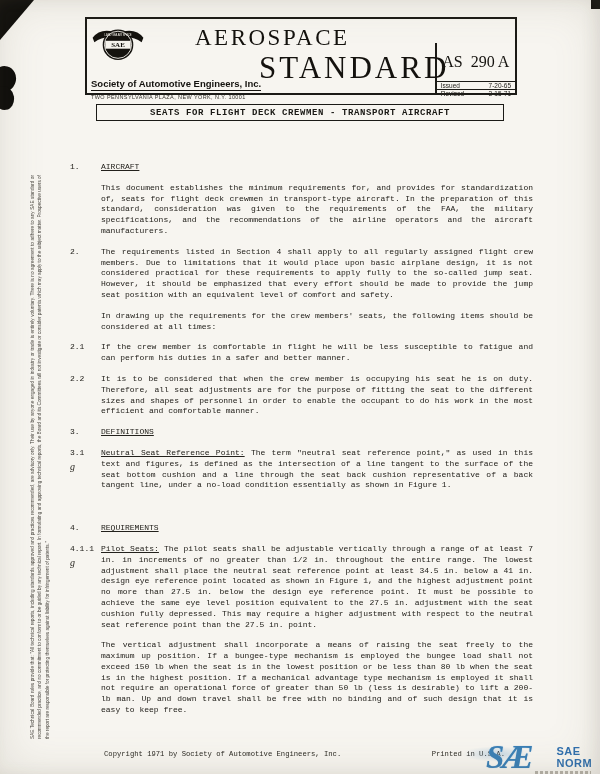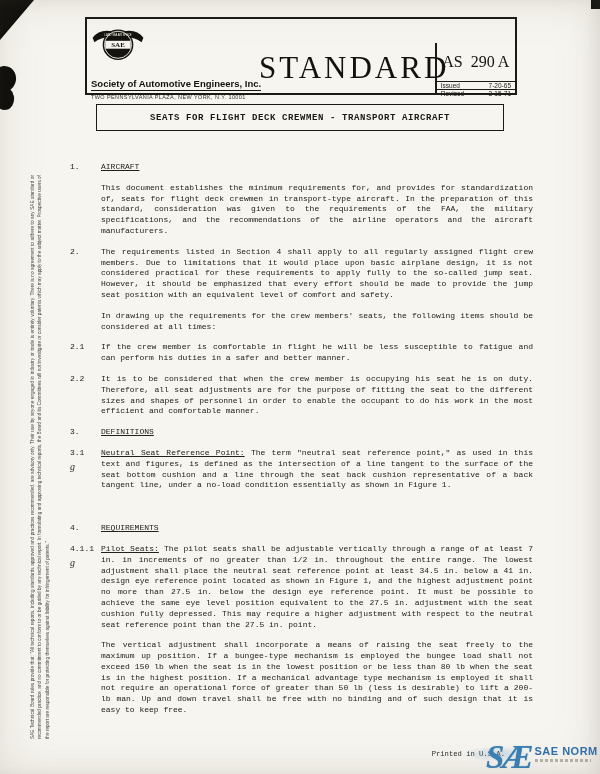--- a/index.html
+++ b/index.html
@@ -49,21 +49,21 @@
     letter-spacing:.4px; color:#34312b; margin-top:2px; }
   .header-right { width:81px; border-left:2px solid #1b1a16; display:flex; flex-direction:column;margin-top:24px; }
   .doc-number { flex:0 0 38px; display:flex; align-items:center; justify-content:center;
     font-family:"Liberation Serif", serif; font-size:16px; color:#14120e; white-space:pre; }
   .meta-row { flex:1; border-top:1.5px solid #1b1a16; display:flex;
     align-items:center; justify-content:space-between; padding:0 4px;
     font-family:"Liberation Sans", sans-serif; font-size:6.5px; color:#24221d; }
 
   
   .title-box {
-    position:absolute; left:96px; top:104px; width:408px; height:27px;
+    position:absolute; left:96px; top:104px; width:408px; height:17px;
     border:1.5px solid #1b1a16; display:flex; align-items:center; justify-content:center;
     font-weight:bold; font-size:9px; letter-spacing:.6px; color:#1b1a16;
   }
 
   
   .doc-body { position:absolute; left:70px; top:162px; width:463px;
     font-size:8px; line-height:1.35; color:#23211c; }
   .section { display:flex; }
   .sec-num { width:31px; flex-shrink:0; }
   .sec-content { flex:1; text-align:justify; }
@@ -81,39 +81,40 @@
   
   .wm-smudge { position:absolute; left:462px; top:746px; width:70px; height:16px;
     background:radial-gradient(ellipse at center, rgba(92,150,200,.30), rgba(92,150,200,0) 70%);
     pointer-events:none; }
   .watermark { position:absolute; left:486px; top:741px; display:flex; gap:3px; }
   .wm-glyph { font-family:"Liberation Serif", serif; font-style:italic; font-weight:bold;
     font-size:33px; line-height:1; letter-spacing:-2px; color:#3a7fb5;
     text-shadow:0 0 1px #8ebbdd; }
   .wm-right { display:flex; flex-direction:column; padding-top:4px; }
   .wm-label { font-family:"Liberation Sans", sans-serif; font-weight:bold;
-    font-size:11px; color:#2f6fae; letter-spacing:.5px; line-height:1.1; }
+    font-size:11px; color:#2f6fae; letter-spacing:.5px; line-height:1.1;margin-left:22px; }
   .wm-bar { margin-top:2px; width:56px; height:3px;
     background:repeating-linear-gradient(90deg,#b7b3aa 0 3px, transparent 3px 5px); }
 </style>
 </head>
 <body>
 
 <div class="page">
 
   <div class="corner-ink"></div>
   <div class="blob b1"></div>
   <div class="blob b2"></div>
   <div class="tr-mark"></div>
 
   <div class="margin-note">SAE Technical Board rules provide that: "All technical reports, including standards approved and practices recommended, are advisory only. Their use by anyone engaged in industry or trade is entirely voluntary. There is no agreement to adhere to any SAE standard or recommended practice, and no commitment to conform to or be guided by any technical report. In formulating and approving technical reports, the Board and its Committees will not investigate or consider patents which may apply to the subject matter. Prospective users of the report are responsible for protecting themselves against liability for infringement of patents."</div>
 
   <div class="header">
     <div class="header-left">
       <div class="doc-type">
+        <div class="line1">AEROSPACE</div>
         <div class="line2">STANDARD</div>
       </div>
       <div class="logo">
         <svg viewBox="0 0 64 50" width="56" height="44" aria-hidden="true">
           <path d="M3 19 Q11 8 27 12 L28 19 Q15 17 5 24 Z" fill="#15130f"></path>
           <path d="M61 19 Q53 8 37 12 L36 19 Q49 17 59 24 Z" fill="#15130f"></path>
           <circle cx="32" cy="27" r="17.5" fill="#15130f"></circle>
           <circle cx="32" cy="27" r="15.5" fill="none" stroke="#f6f4ee" stroke-width="1"></circle>
           <text x="32" y="17.5" text-anchor="middle" font-size="3" fill="#f6f4ee" font-family="Liberation Sans, sans-serif">LAND SEA AIR SPACE</text>
           <rect x="17.5" y="22.5" width="29" height="9" fill="#f6f4ee"></rect>
@@ -190,20 +191,21 @@
           <div class="sec-num">4.1.1<div class="rev-mark">g</div></div>
           <div class="sec-content">
             <div class="para"><span class="lead">Pilot Seats:</span>  The pilot seats shall be adjustable vertically through a range of at least 7 in. in increments of no greater than 1/2 in. throughout the entire range.  The lowest adjustment shall place the neutral seat reference point at least 34.5 in. below a 41 in. design eye reference point located as shown in Figure 1, and the highest adjustment point no more than 27.5 in. below the design eye reference point.  It must be possible to achieve the same eye level position equivalent to the 27.5 in. adjustment with the seat cushion fully depressed.  This may require a higher adjustment with respect to the neutral seat reference point than the 27.5 in. point.</div>
             <div class="para">The vertical adjustment shall incorporate a means of raising the seat freely to the maximum up position.  If a bungee-type mechanism is employed the bungee load shall not exceed 150 lb when the seat is in the lowest position or be less than 80 lb when the seat is in the highest position.  If a mechanical advantage type mechanism is employed it shall not require an operational force of greater than 50 lb (less is desirable) to lift a 200-lb man.  Up and down travel shall be free with no binding and of such design that it is easy to keep free.</div>
           </div>
         </div>
       </div>
   </div>
 
   <div class="footer">
+    <span>Copyright 1971   by Society of Automotive Engineers, Inc.</span>
     <span class="printed">Printed in U.S.A.</span>
   </div>
 
   <div class="wm-smudge"></div>
   <div class="watermark">
     <span class="wm-glyph">SÆ</span>
     <span class="wm-right">
       <span class="wm-label">SAE NORM</span>
       <span class="wm-bar"></span>
     </span>

